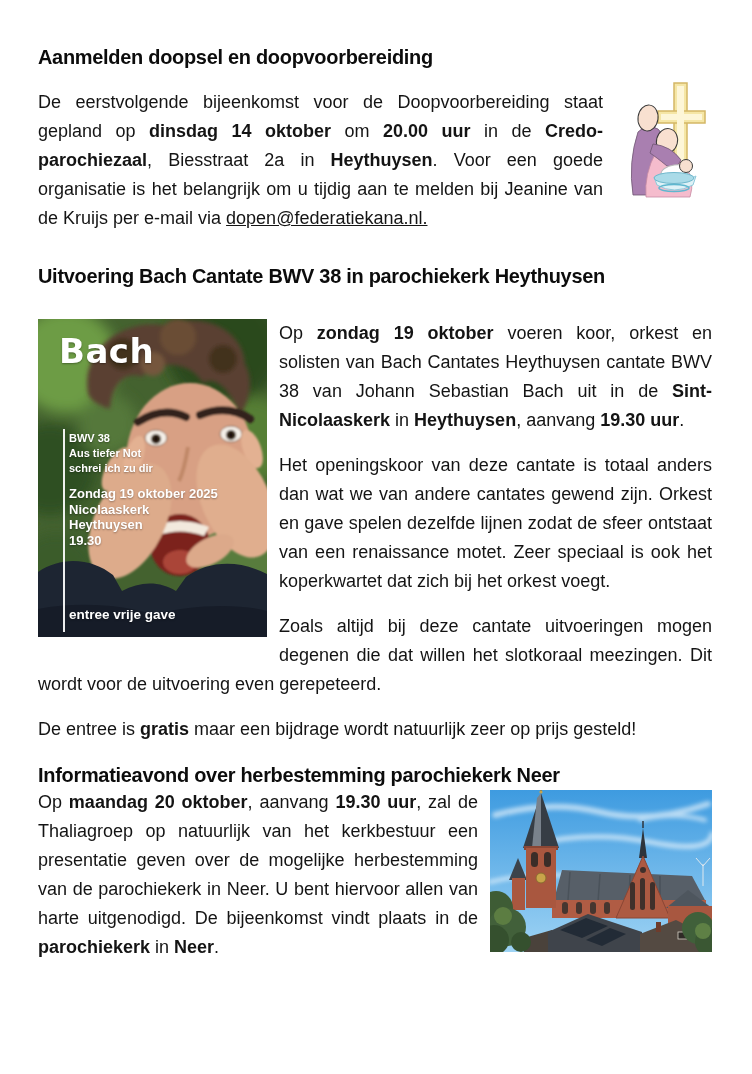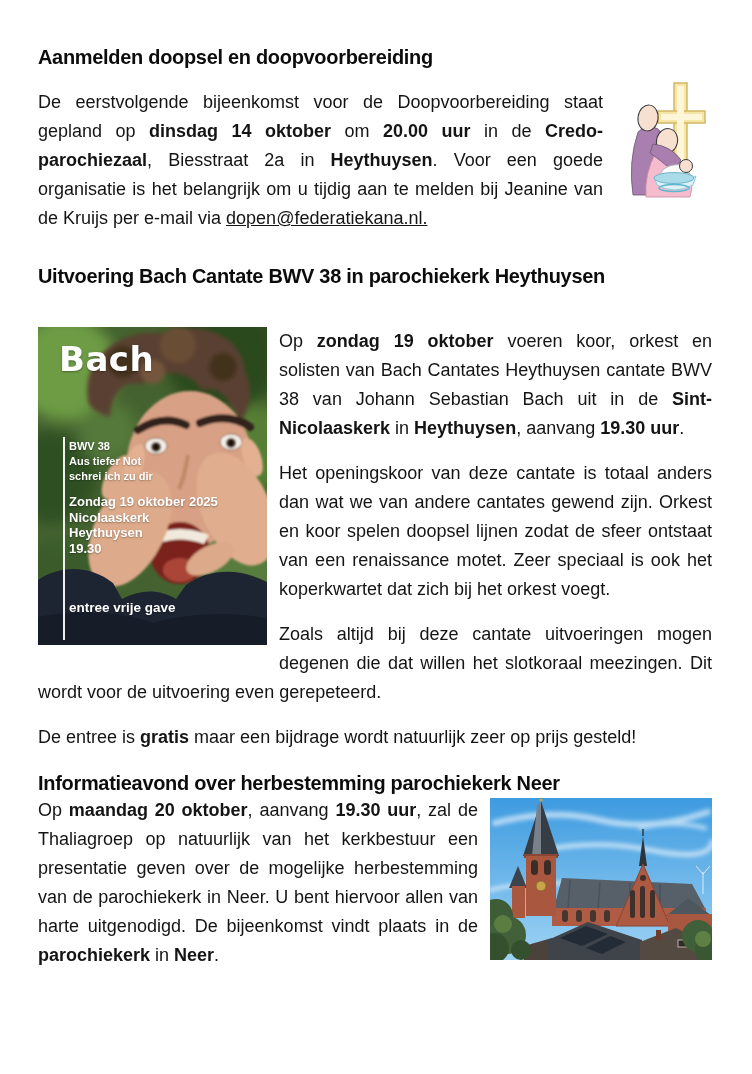--- a/index.html
+++ b/index.html
@@ -6,21 +6,21 @@
   .page{
     position:relative; width:752px; height:1074px; overflow:hidden;
     background:#ffffff; color:#141414;
     font-family:"Liberation Sans",sans-serif;
     box-sizing:border-box; padding:44px 40px 6px 38px;
   }
   .sec{zoom:1;}
   h2.h{font-size:21px; line-height:26px; margin:0; font-weight:700; color:#0c0c0c;}
   .hx{display:inline-block; transform:scaleX(.95); transform-origin:0 50%; letter-spacing:-.3px; white-space:nowrap;}
   #sec-doopsel h2{margin-bottom:18px;}
-  #sec-bach h2{margin-top:30px; margin-bottom:38px;}
+  #sec-bach h2{margin-top:30px; margin-bottom:30px;}
   #sec-neer h2{margin-top:18px; margin-bottom:0;}
   .bp{font-size:18px; line-height:29px; text-align:justify; margin:0 0 16px 0;}
   .lnk{text-decoration:underline; color:inherit; cursor:pointer;}
 
   
   .clipart{float:right; width:95px; height:122px; margin:-6px 0 8px 14px;}
   .poster{
     position:relative; float:left; width:229px; height:318px;
     margin:0 12px 8px 0; overflow:hidden; background:#6d28d9;
   }
@@ -28,21 +28,21 @@
   .churchfig{float:right; width:222px; height:162px; margin:2px 0 8px 12px;}
   .churchfig svg{display:block;}
 
   
   .p-abs{position:absolute; color:#fff; text-shadow:0 1px 2px rgba(0,0,0,.35);}
   .p-title{left:21px; top:12px; font-size:34px; line-height:41px; font-weight:700;
            font-family:"DejaVu Sans","Liberation Sans",sans-serif; letter-spacing:.5px;}
   .p-line{position:absolute; left:25px; top:110px; width:2px; height:203px; background:rgba(255,255,255,.92);}
   .p-bwv{left:31px; top:112px; font-size:11px; line-height:15px; font-weight:700;}
   .p-date{left:31px; top:167px; font-size:13px; line-height:15.5px; font-weight:700;}
-  .p-entry{left:31px; top:273px; font-size:13.5px; font-weight:700;}
+  .p-entry{left:31px; top:288px; font-size:13.5px; font-weight:700;}
 </style>
 </head>
 <body>
 
 <div class="page">
 
   <div class="sec" id="sec-doopsel">
     <h2 class="h"><span class="hx">Aanmelden doopsel en doopvoorbereiding</span></h2>
     <div class="clipart">
       <svg viewBox="0 0 95 122" width="95" height="122">
@@ -145,21 +145,21 @@
       <div class="p-abs p-date">
         <div>Zondag 19 oktober 2025</div>
         <div>Nicolaaskerk</div>
         <div>Heythuysen</div>
         <div>19.30</div>
       </div>
       <div class="p-abs p-entry">entree vrije gave</div>
     </div>
 
     <p class="bp"><span>Op </span><b>zondag 19 oktober</b><span> voeren koor, orkest en solisten van Bach Cantates Heythuysen cantate BWV 38 van Johann Sebastian Bach uit in de </span><b>Sint-Nicolaaskerk</b><span> in </span><b>Heythuysen</b><span>, aanvang </span><b>19.30 uur</b><span>.</span></p>
-    <p class="bp"><span>Het openingskoor van deze cantate is totaal anders dan wat we van andere cantates gewend zijn. Orkest en koor spelen doopsel lijnen zodat de sfeer ontstaat van een renaissance motet. Zeer speciaal is ook het koperkwartet dat zich bij het orkest voegt.</span></p>
+    <p class="bp"><span>Het openingskoor van deze cantate is totaal anders dan wat we van andere cantates gewend zijn. Orkest en gave spelen dezelfde lijnen zodat de sfeer ontstaat van een renaissance motet. Zeer speciaal is ook het koperkwartet dat zich bij het orkest voegt.</span></p>
     <p class="bp"><span>Zoals altijd bij deze cantate uitvoeringen mogen degenen die dat willen het slotkoraal meezingen. Dit wordt voor de uitvoering even gerepeteerd.</span></p>
     <p class="bp"><span>De entree is </span><b>gratis</b><span> maar een bijdrage wordt natuurlijk zeer op prijs gesteld!</span></p>
   </div>
 
   <div class="sec" id="sec-neer">
     <h2 class="h"><span class="hx">Informatieavond over herbestemming parochiekerk Neer</span></h2>
     <div class="churchfig">
       <svg viewBox="0 0 222 162" width="222" height="162">
         <defs>
           <linearGradient id="sky" x1="0" y1="0" x2="0" y2="1">

